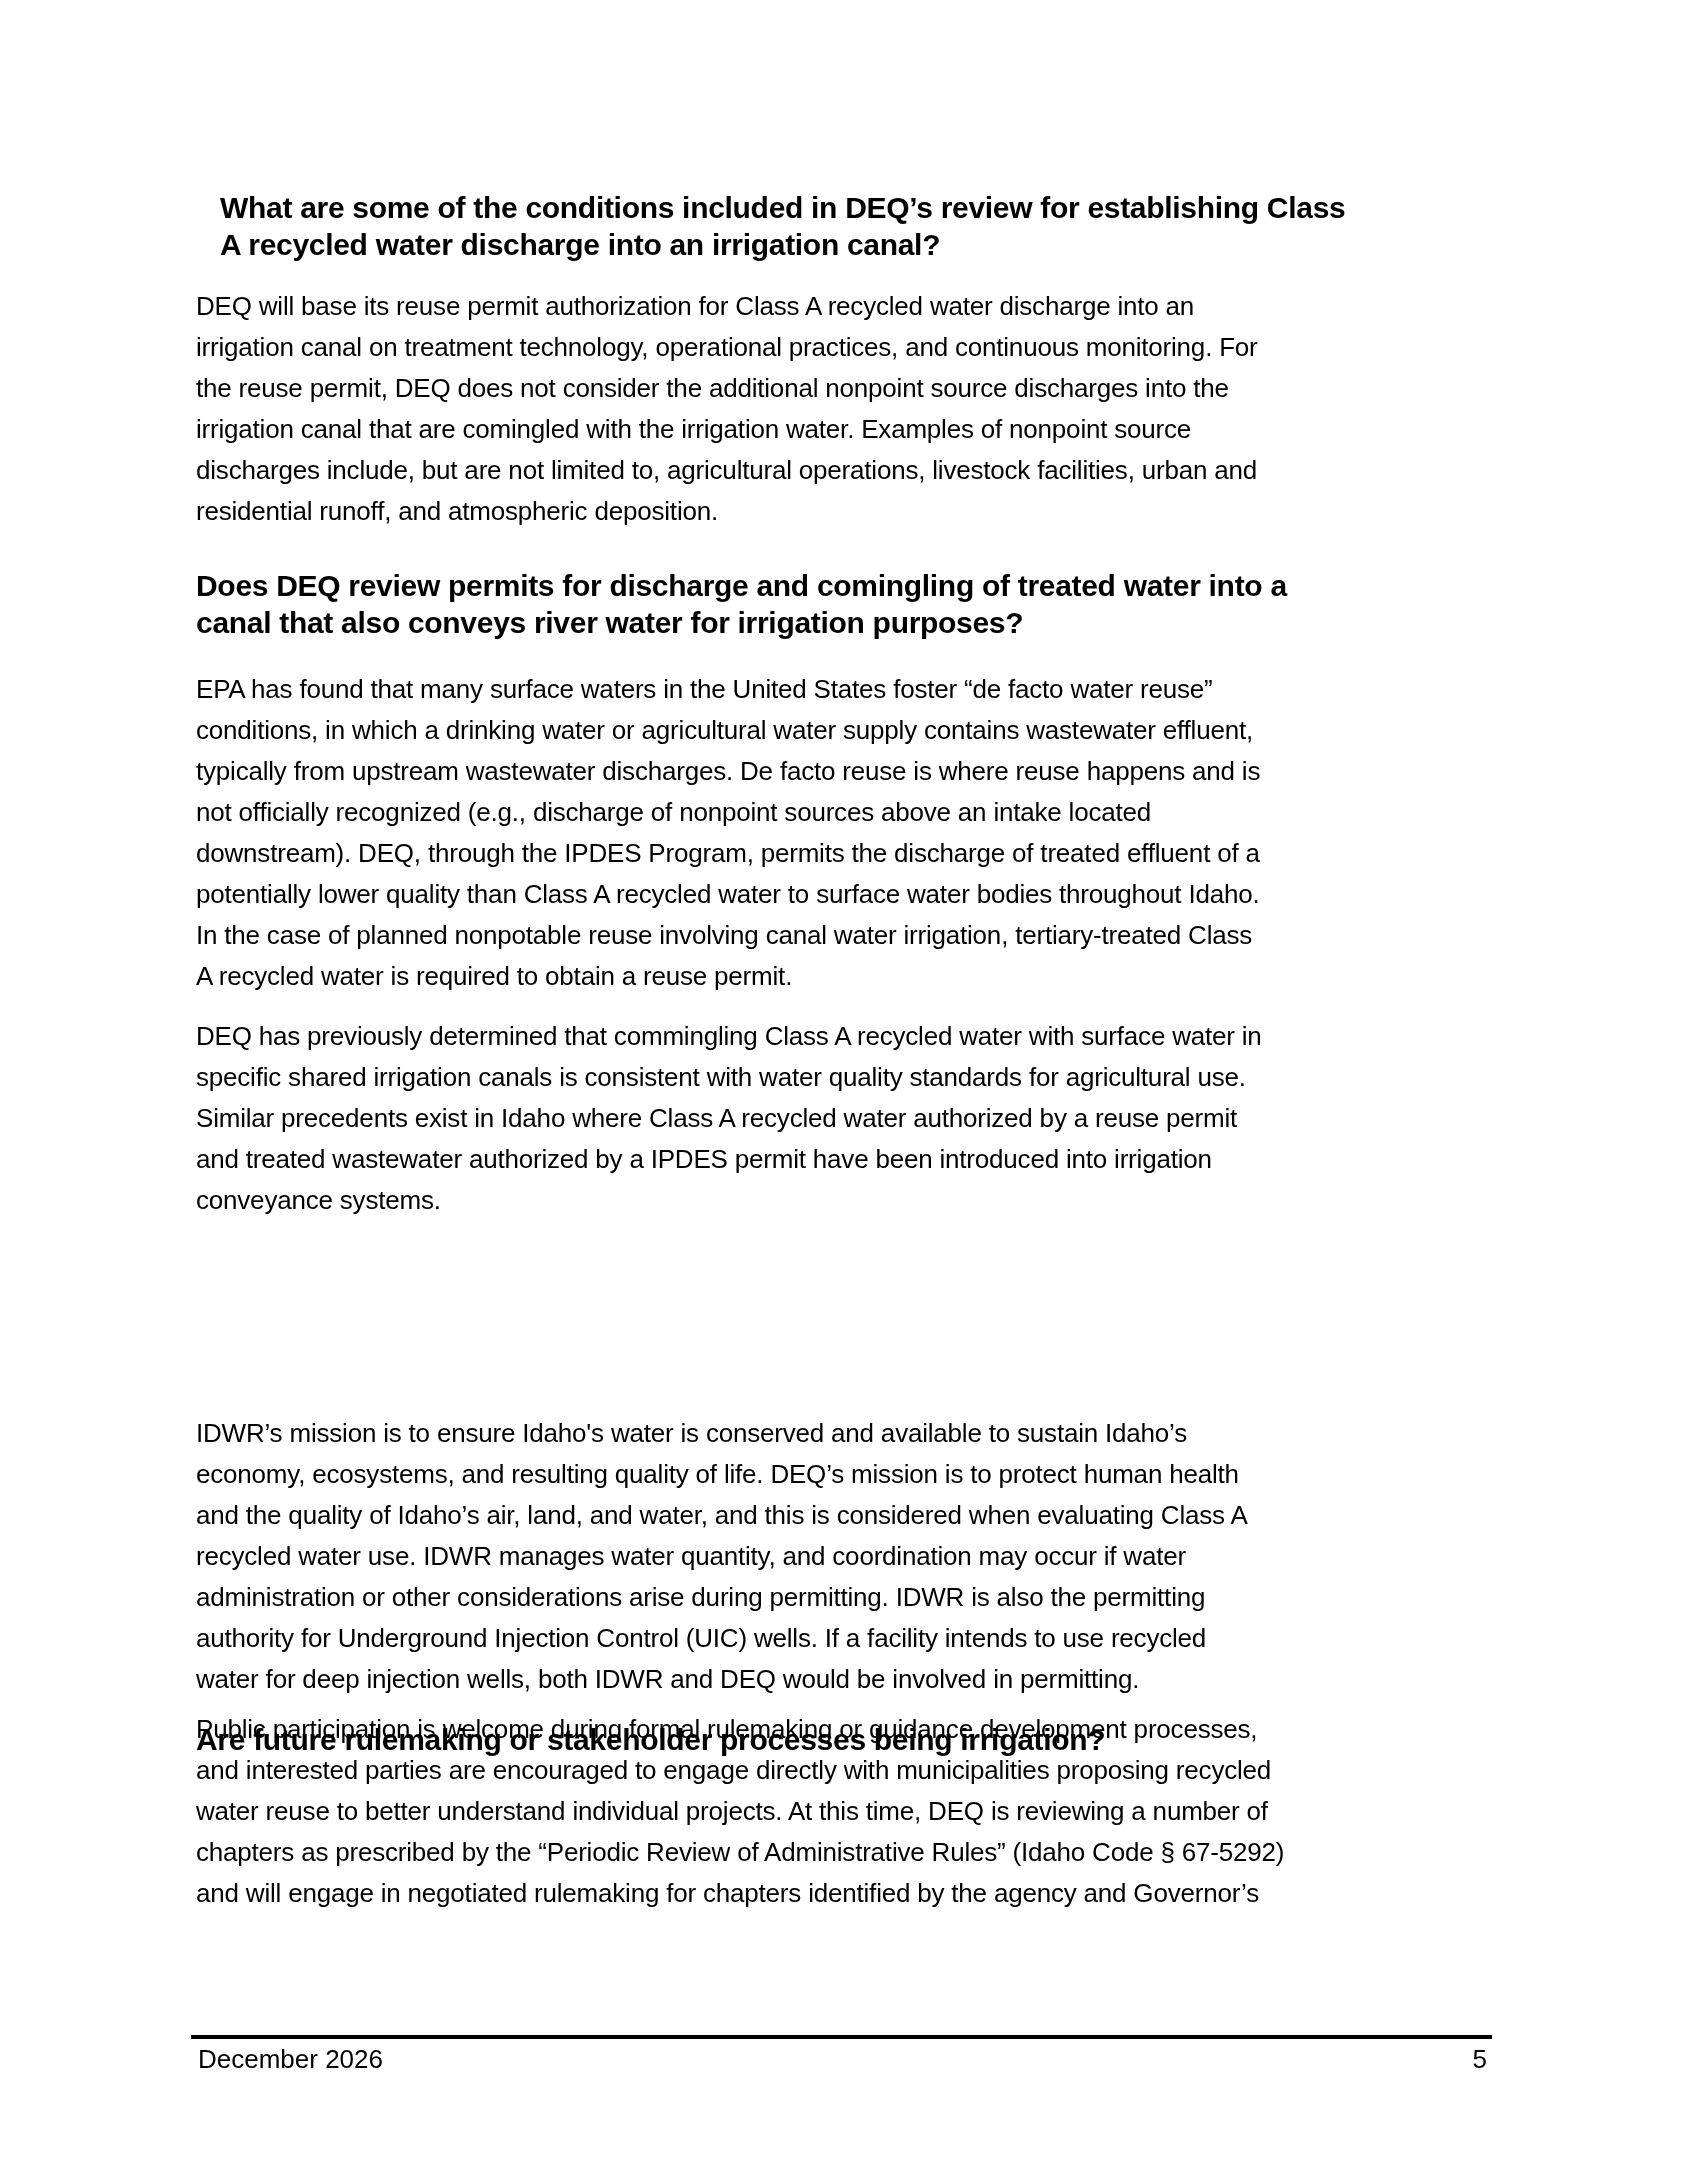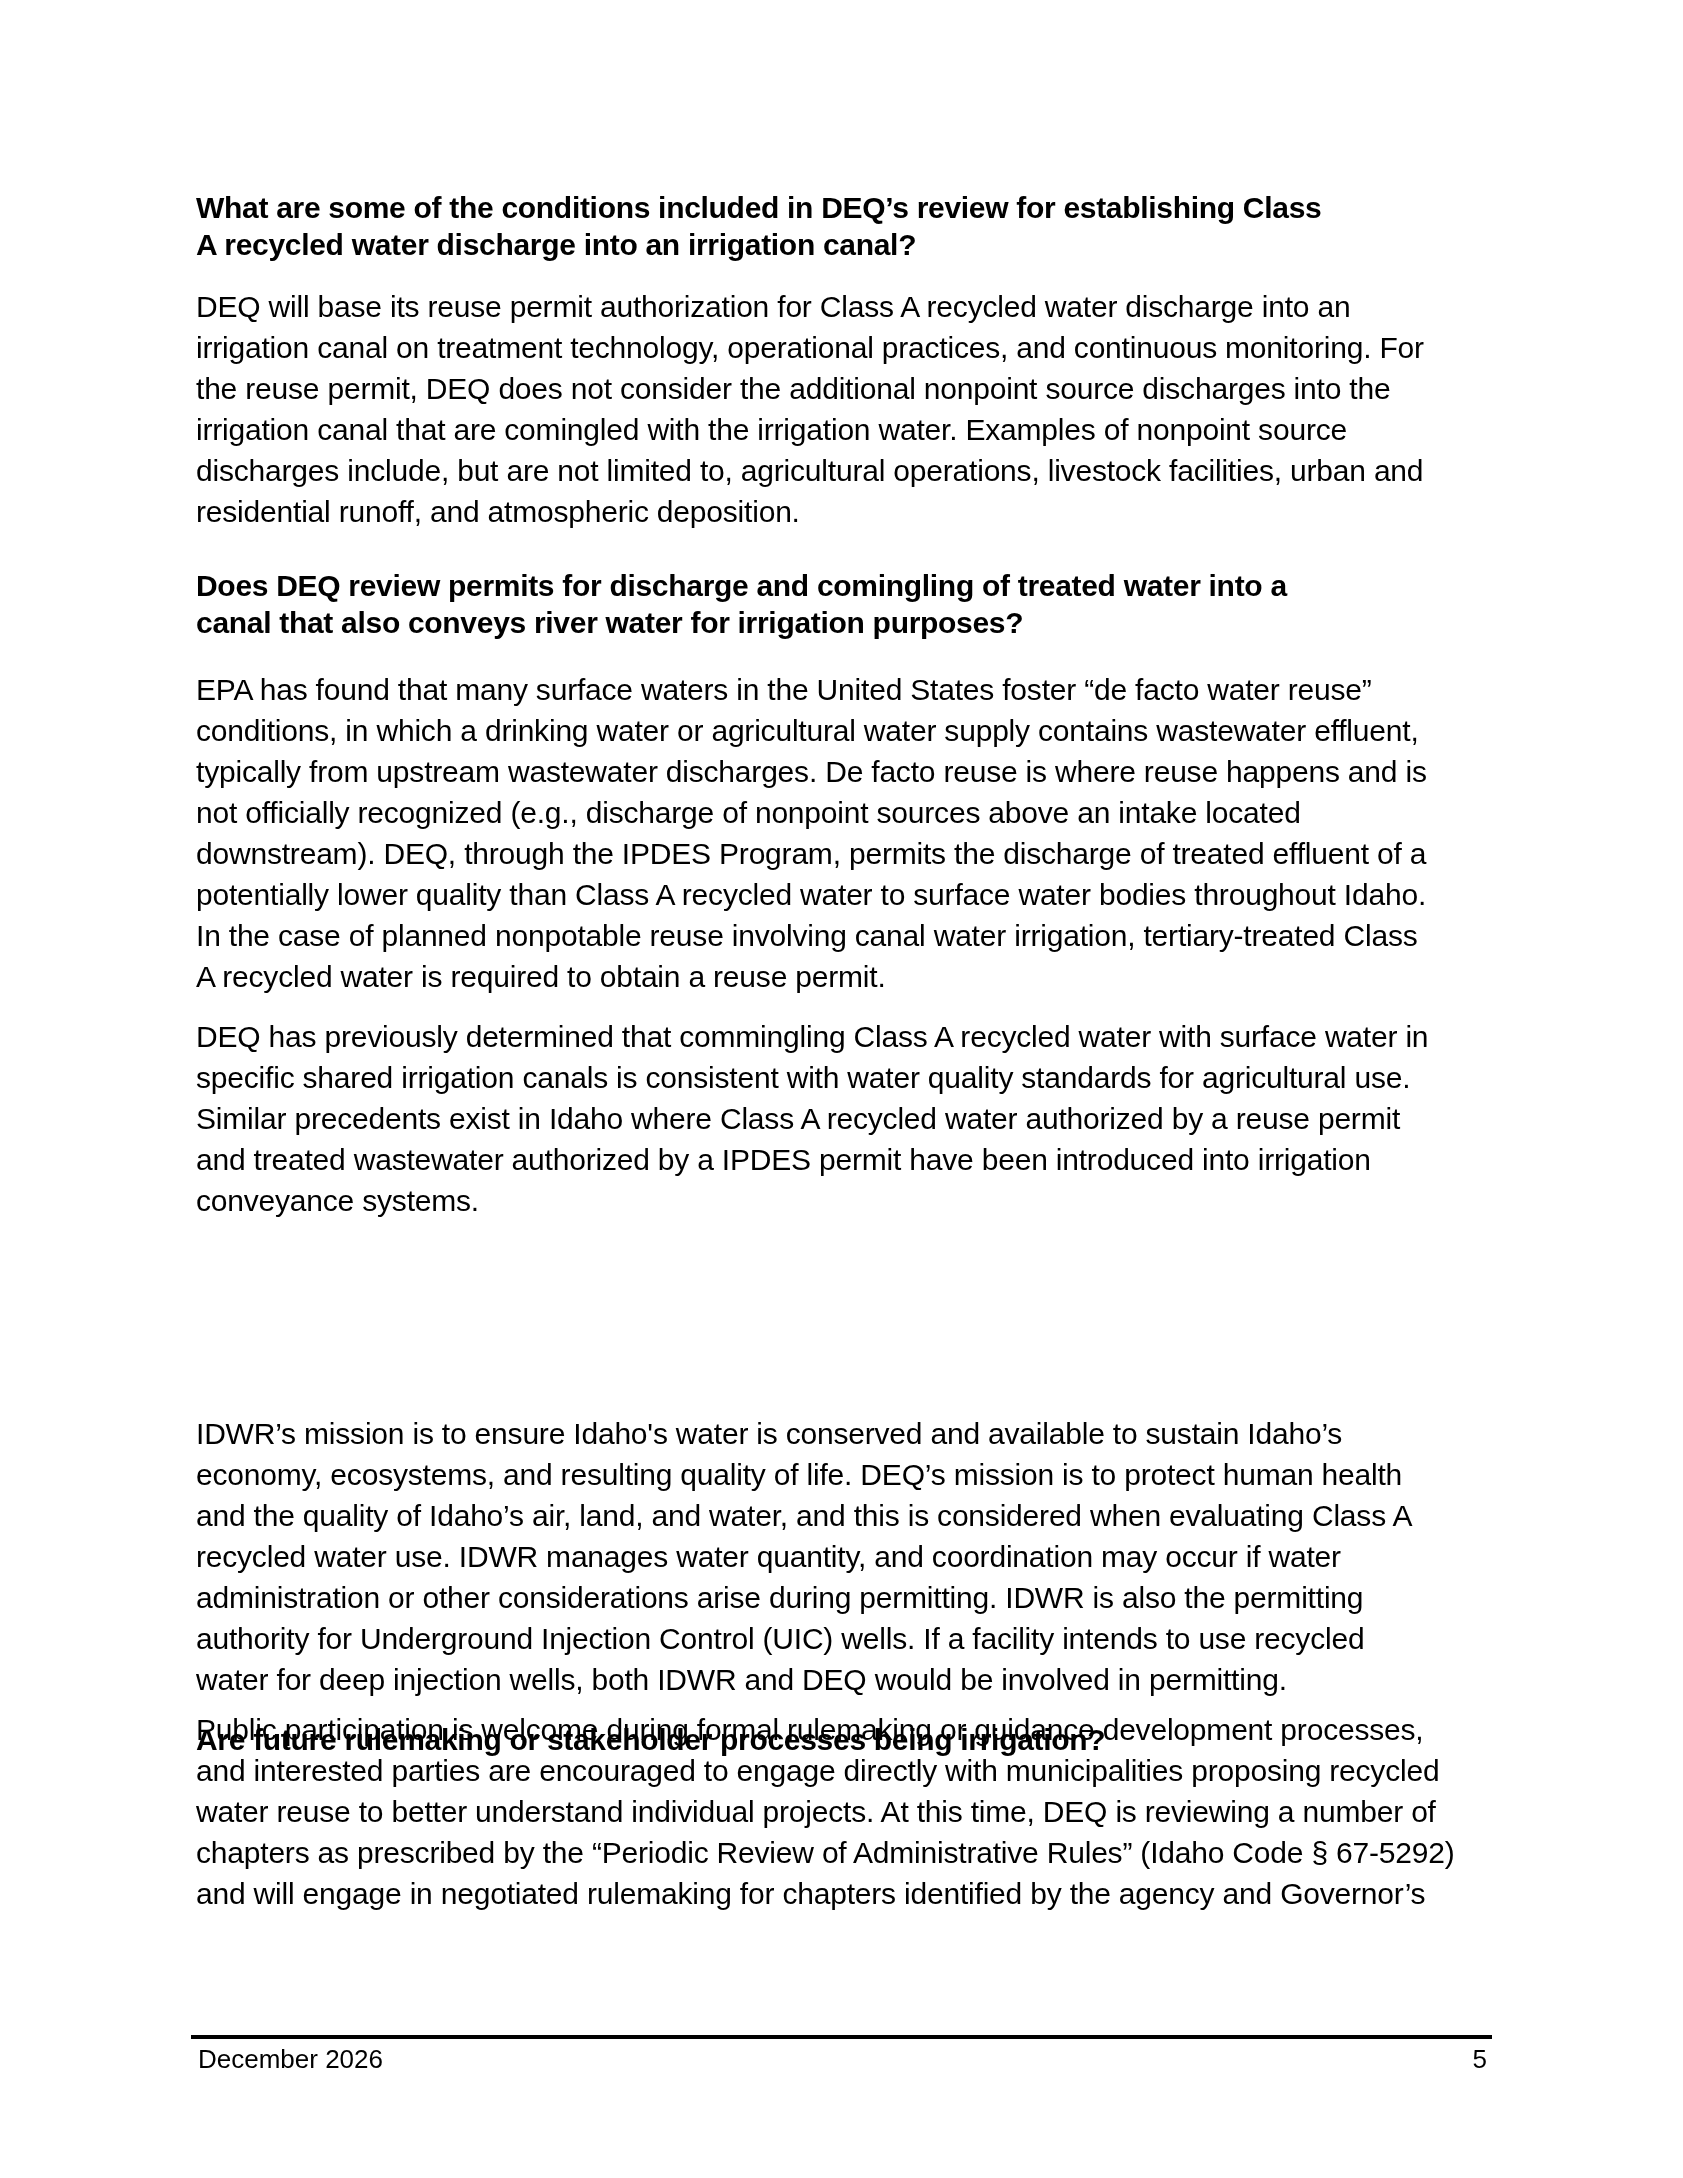--- a/index.html
+++ b/index.html
@@ -17,21 +17,21 @@
     overflow: hidden;
   }
   .block {
     position: absolute;
     left: 196px;
     width: 1317px;
     white-space: pre-line;
     color: #000000;
   }
   .body-text {
-    font-size: 30px;
+    font-size: 26px;
     line-height: 41px;
     font-weight: 400;
     letter-spacing: -0.2px;
     margin-top: 24px;
   }
   .h3-text {
     font-size: 30px;
     line-height: 37px;
     font-weight: 700;
     letter-spacing: -0.3px;
@@ -56,21 +56,21 @@
     top: 2043px;
     width: 1289px;
     display: flex;
     justify-content: space-between;
     align-items: flex-start;
     font-size: 26px;
     line-height: 32px;
     font-weight: 400;
   }
   
-  #q1-heading   { top: 159px; }
+  #q1-heading   { top: 159px; margin-left: 24px; }
   #q1-answer    { top: 262px; }
   #q2-heading   { top: 537px; }
   #q2-answer-p1 { top: 645px; }
   #q2-answer-p2 { top: 992px; }
   #q3-heading   { top: 1228px; }
   #q3-answer    { top: 1389px; }
   #q4-heading   { top: 1691px; }
   #q4-answer    { top: 1685px; }
 </style>
 </head>

